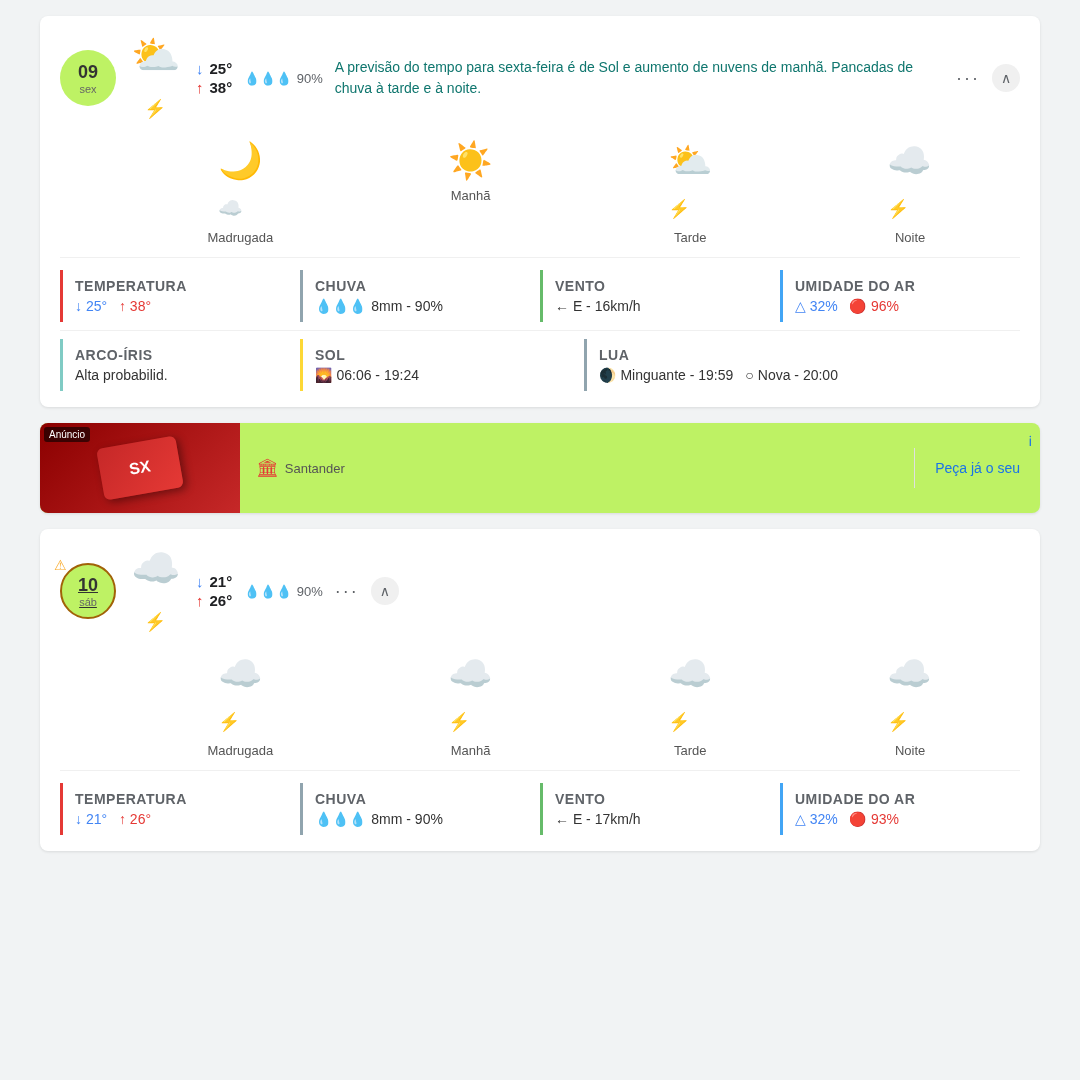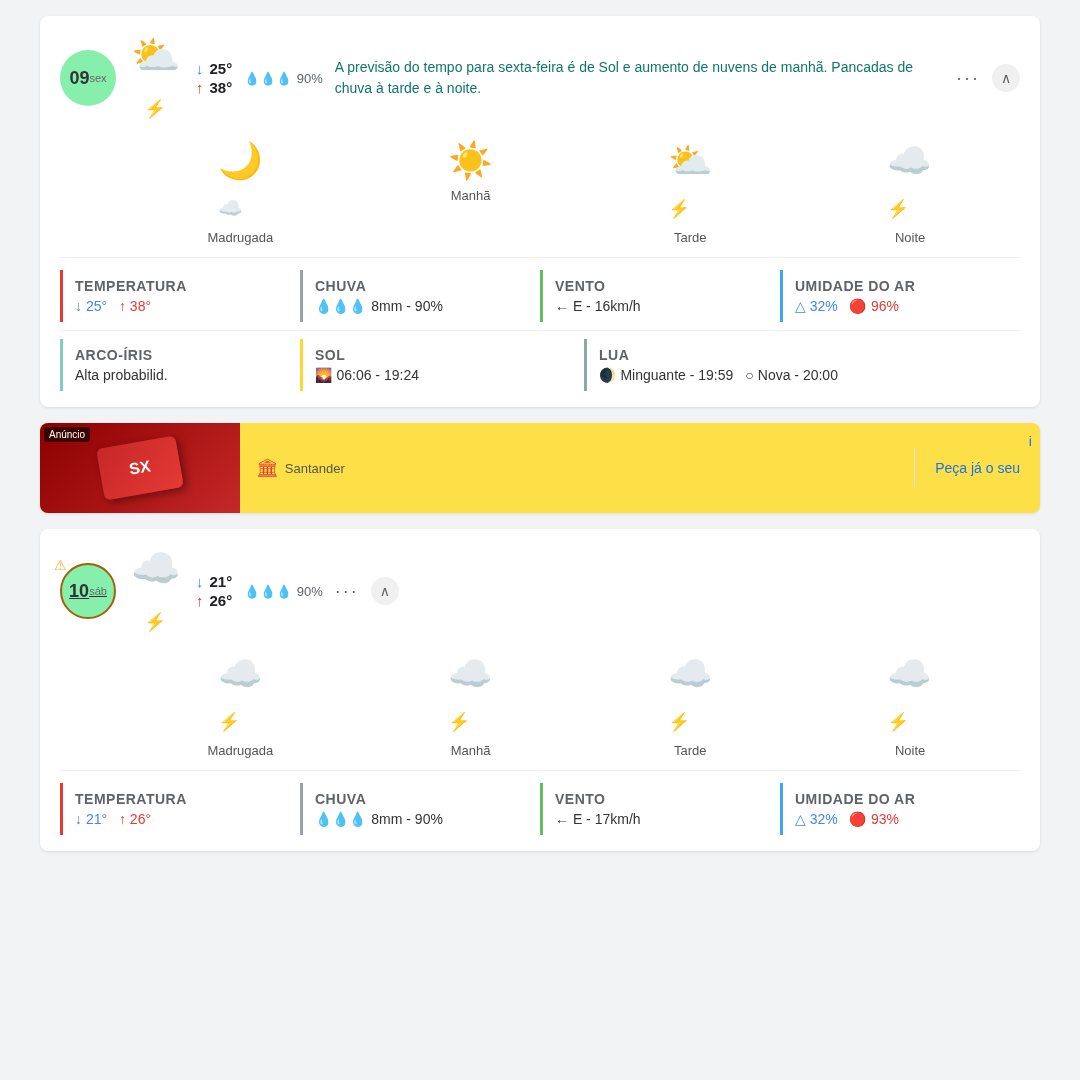--- a/index.html
+++ b/index.html
@@ -25,23 +25,23 @@
       display: flex;
       align-items: center;
       gap: 12px;
       margin-bottom: 12px;
     }
 
     .day-badge {
       width: 56px;
       height: 56px;
       border-radius: 50%;
-      background: #86efac;
-      display: flex;
-      flex-direction: row;
+      background: #bef264;
+      display: flex;
+      flex-direction: column;
       align-items: center;
       justify-content: center;
       font-size: 18px;
       font-weight: bold;
       color: #333;
       flex-shrink: 0;
     }
     .day-badge .day-name {
       font-size: 11px;
       font-weight: normal;
@@ -174,21 +174,21 @@
     .detail-item-2 {
       padding: 8px 12px;
       border-left: 3px solid #ccc;
     }
     .detail-item-2:first-child { border-left-color: #80cbc4; }
     .detail-item-2:nth-child(2) { border-left-color: #fdd835; }
     .detail-item-2:nth-child(3) { border-left-color: #90a4ae; margin-left: 44px; }
 
     
     .ad-card {
-      background: #fde047;
+      background: #bef264;
       border-radius: 8px;
       margin: 8px 40px;
       display: flex;
       align-items: center;
       box-shadow: 0 1px 3px rgba(0,0,0,0.1);
       overflow: hidden;
       min-height: 90px;
     }
     .ad-image {
       width: 200px;

